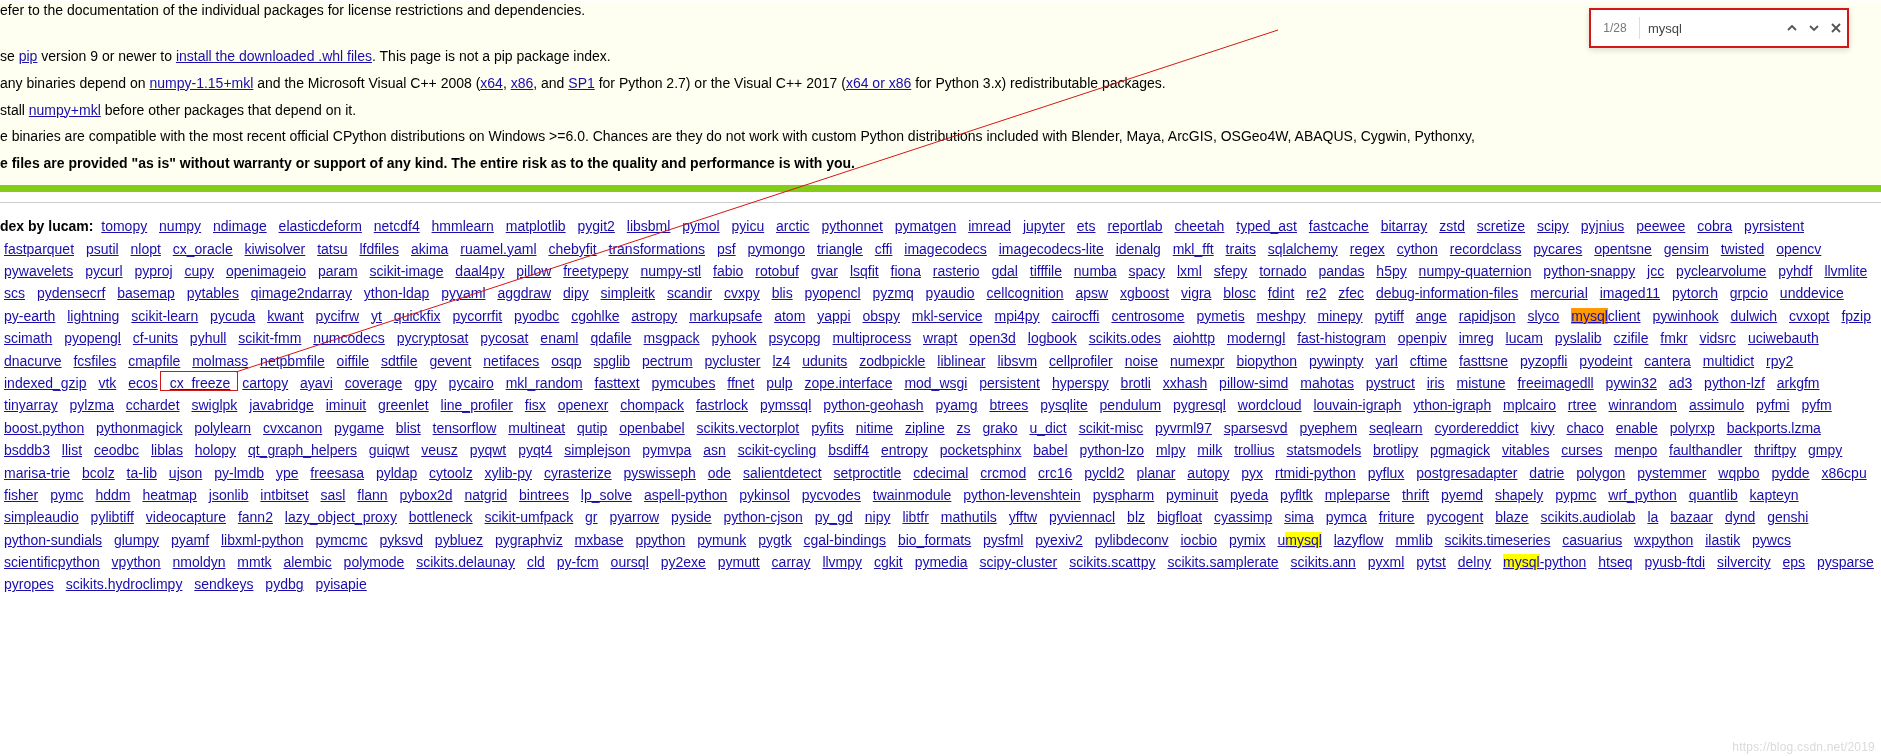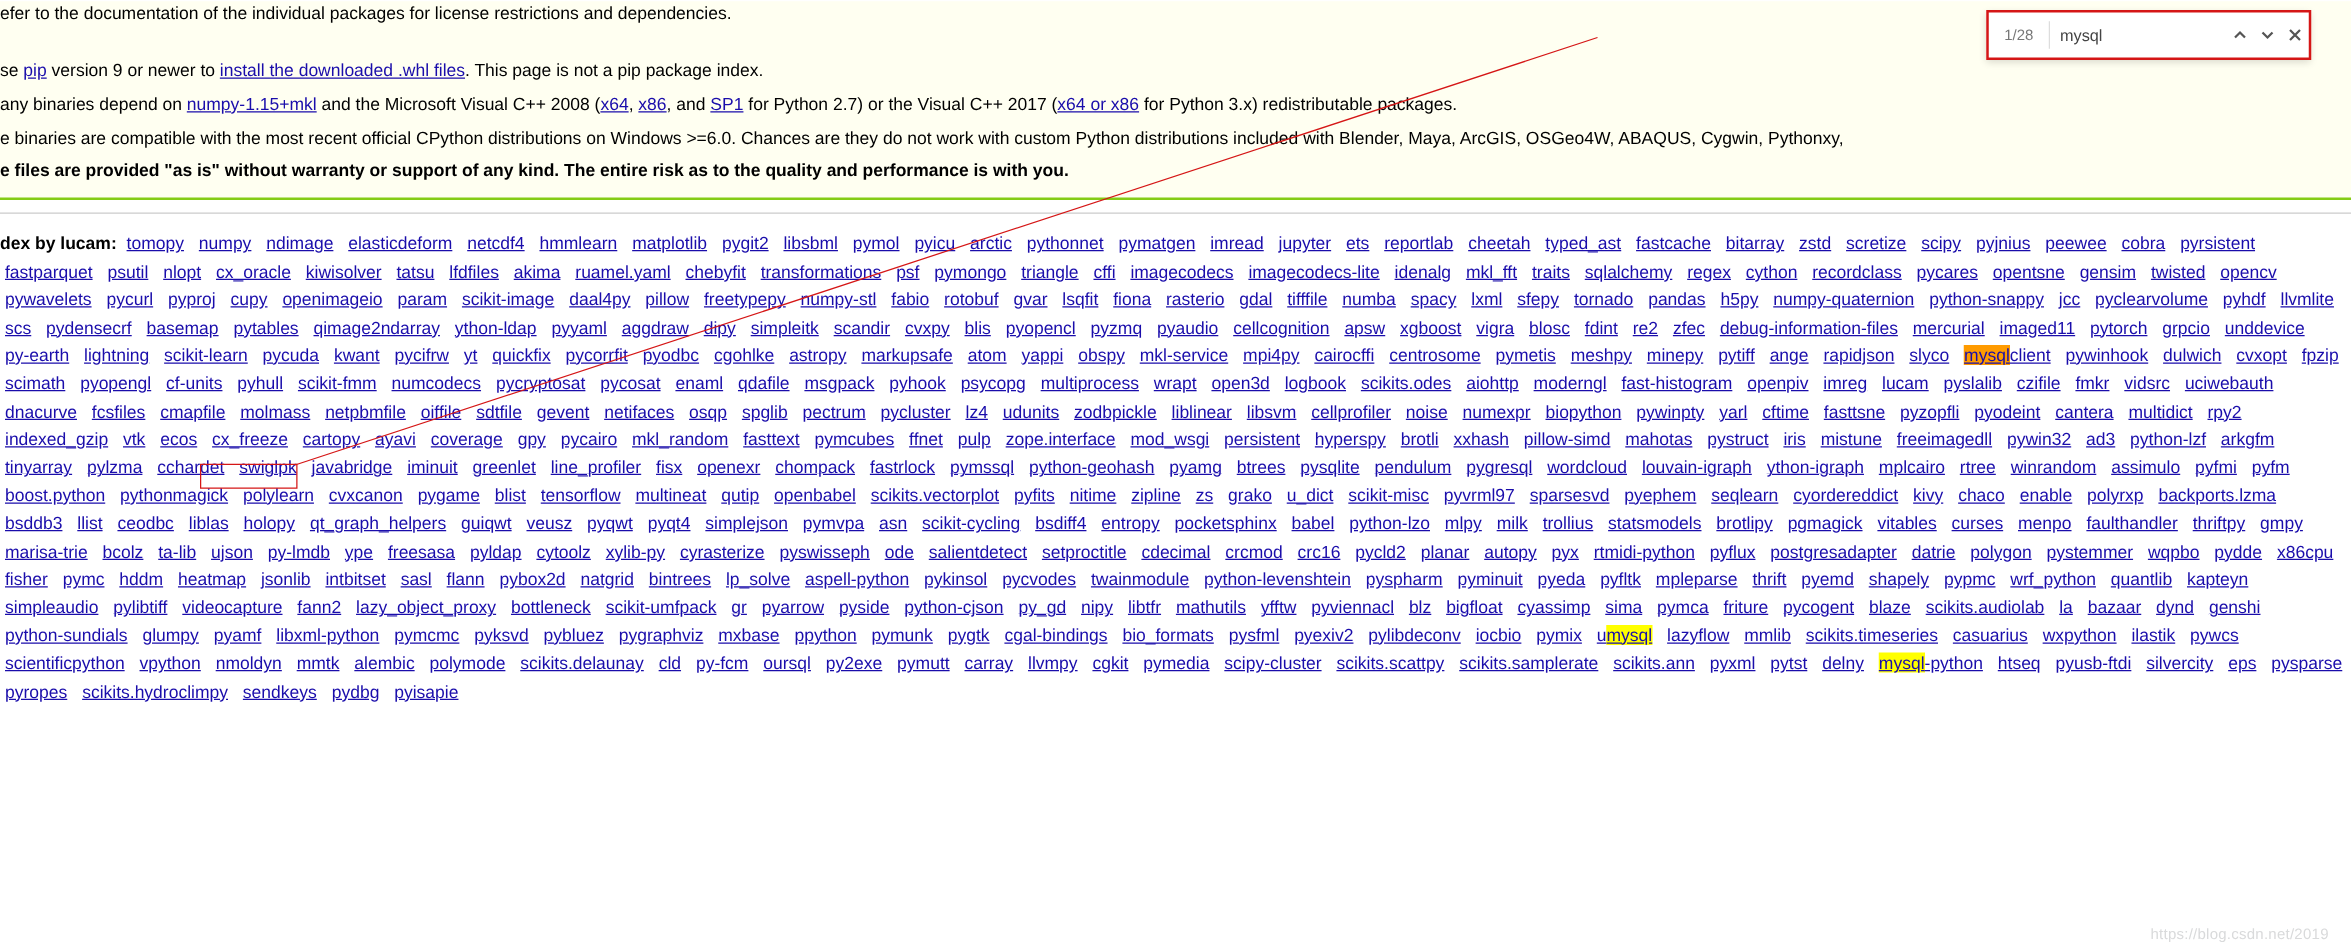--- a/index.html
+++ b/index.html
@@ -5,21 +5,21 @@
   body {
     margin: 0;
     font-family: Arial, Helvetica, sans-serif;
     font-size: 14px;
     color: #000;
     background: #fff;
     width: 1881px;
   }
   .top-warn {
     background: #fffff1;
-    border-bottom: 2px solid #84cc16;
+    border-bottom: 7px solid #84cc16;
     padding: 0 0 4px 0;
     margin: 0 0 6px 0;
     font-size: 14px;
     line-height: 1.35;
   }
   .para {
     margin: 1px 0 8px 0;
     line-height: 1.35;
   }
   a { color: #1a0dab; text-decoration: underline; }
@@ -95,21 +95,21 @@
     white-space: nowrap;
   }
   .hl {
     background: #ffff00;
   }
   .hlcur {
     background: #ff9b00;
   }
   .watermark {
     position: absolute;
-    right: 18px;
+    right: 6px;
     bottom: 2px;
     font-size: 12px;
     color: #d9dadb;
     letter-spacing: .2px;
   }
   .bold { font-weight: bold; }
 </style>
 </head>
 <body>
 
@@ -142,20 +142,23 @@
 <div class="top-warn">
   <div class="para">efer to the documentation of the individual packages for license restrictions and dependencies.</div>
   <div class="para">
     <br>
     <span>se </span><a href="#">pip</a><span> version 9 or newer to </span><a href="#">install the downloaded .whl files</a><span>. This page is not a pip package index.</span>
   </div>
   <div class="para">
     <span>any binaries depend on </span><a href="#">numpy-1.15+mkl</a><span> and the Microsoft Visual C++ 2008 (</span><a href="#">x64</a><span>, </span><a href="#">x86</a><span>, and </span><a href="#">SP1</a><span> for Python 2.7) or the Visual C++ 2017 (</span><a href="#">x64 or x86</a><span> for Python 3.x) redistributable packages.</span>
   </div>
   <div class="para">
+    <span>stall </span><a href="#">numpy+mkl</a><span> before other packages that depend on it.</span>
+  </div>
+  <div class="para">
     <span>e binaries are compatible with the most recent official CPython distributions on Windows &gt;=6.0. Chances are they do not work with custom Python distributions included with Blender, Maya, ArcGIS, OSGeo4W, ABAQUS, Cygwin, Pythonxy,</span><br>
   </div>
   <div class="para bold">e files are provided "as is" without warranty or support of any kind. The entire risk as to the quality and performance is with you.</div>
 </div>
 
 <hr>
 
 <div class="index-block">
   <span class="index-hdr">dex by lucam:</span>
   <span id="pkglist"><a href="#">tomopy</a> <a href="#">numpy</a> <a href="#">ndimage</a> <a href="#">elasticdeform</a> <a href="#">netcdf4</a> <a href="#">hmmlearn</a> <a href="#">matplotlib</a> <a href="#">pygit2</a> <a href="#">libsbml</a> <a href="#">pymol</a> <a href="#">pyicu</a> <a href="#">arctic</a> <a href="#">pythonnet</a> <a href="#">pymatgen</a> <a href="#">imread</a> <a href="#">jupyter</a> <a href="#">ets</a> <a href="#">reportlab</a> <a href="#">cheetah</a> <a href="#">typed_ast</a> <a href="#">fastcache</a> <a href="#">bitarray</a> <a href="#">zstd</a> <a href="#">scretize</a> <a href="#">scipy</a> <a href="#">pyjnius</a> <a href="#">peewee</a> <a href="#">cobra</a> <a href="#">pyrsistent</a> <a href="#">fastparquet</a> <a href="#">psutil</a> <a href="#">nlopt</a> <a href="#">cx_oracle</a> <a href="#">kiwisolver</a> <a href="#">tatsu</a> <a href="#">lfdfiles</a> <a href="#">akima</a> <a href="#">ruamel.yaml</a> <a href="#">chebyfit</a> <a href="#">transformations</a> <a href="#">psf</a> <a href="#">pymongo</a> <a href="#">triangle</a> <a href="#">cffi</a> <a href="#">imagecodecs</a> <a href="#">imagecodecs-lite</a> <a href="#">idenalg</a> <a href="#">mkl_fft</a> <a href="#">traits</a> <a href="#">sqlalchemy</a> <a href="#">regex</a> <a href="#">cython</a> <a href="#">recordclass</a> <a href="#">pycares</a> <a href="#">opentsne</a> <a href="#">gensim</a> <a href="#">twisted</a> <a href="#">opencv</a> <a href="#">pywavelets</a> <a href="#">pycurl</a> <a href="#">pyproj</a> <a href="#">cupy</a> <a href="#">openimageio</a> <a href="#">param</a> <a href="#">scikit-image</a> <a href="#">daal4py</a> <a href="#">pillow</a> <a href="#">freetypepy</a> <a href="#">numpy-stl</a> <a href="#">fabio</a> <a href="#">rotobuf</a> <a href="#">gvar</a> <a href="#">lsqfit</a> <a href="#">fiona</a> <a href="#">rasterio</a> <a href="#">gdal</a> <a href="#">tifffile</a> <a href="#">numba</a> <a href="#">spacy</a> <a href="#">lxml</a> <a href="#">sfepy</a> <a href="#">tornado</a> <a href="#">pandas</a> <a href="#">h5py</a> <a href="#">numpy-quaternion</a> <a href="#">python-snappy</a> <a href="#">jcc</a> <a href="#">pyclearvolume</a> <a href="#">pyhdf</a> <a href="#">llvmlite</a> <a href="#">scs</a> <a href="#">pydensecrf</a> <a href="#">basemap</a> <a href="#">pytables</a> <a href="#">qimage2ndarray</a> <a href="#">ython-ldap</a> <a href="#">pyyaml</a> <a href="#">aggdraw</a> <a href="#">dipy</a> <a href="#">simpleitk</a> <a href="#">scandir</a> <a href="#">cvxpy</a> <a href="#">blis</a> <a href="#">pyopencl</a> <a href="#">pyzmq</a> <a href="#">pyaudio</a> <a href="#">cellcognition</a> <a href="#">apsw</a> <a href="#">xgboost</a> <a href="#">vigra</a> <a href="#">blosc</a> <a href="#">fdint</a> <a href="#">re2</a> <a href="#">zfec</a> <a href="#">debug-information-files</a> <a href="#">mercurial</a> <a href="#">imaged11</a> <a href="#">pytorch</a> <a href="#">grpcio</a> <a href="#">unddevice</a> <a href="#">py-earth</a> <a href="#">lightning</a> <a href="#">scikit-learn</a> <a href="#">pycuda</a> <a href="#">kwant</a> <a href="#">pycifrw</a> <a href="#">yt</a> <a href="#">quickfix</a> <a href="#">pycorrfit</a> <a href="#">pyodbc</a> <a href="#">cgohlke</a> <a href="#">astropy</a> <a href="#">markupsafe</a> <a href="#">atom</a> <a href="#">yappi</a> <a href="#">obspy</a> <a href="#">mkl-service</a> <a href="#">mpi4py</a> <a href="#">cairocffi</a> <a href="#">centrosome</a> <a href="#">pymetis</a> <a href="#">meshpy</a> <a href="#">minepy</a> <a href="#">pytiff</a> <a href="#">ange</a> <a href="#">rapidjson</a> <a href="#">slyco</a> <a href="#"><span class="hlcur">mysql</span>client</a> <a href="#">pywinhook</a> <a href="#">dulwich</a> <a href="#">cvxopt</a> <a href="#">fpzip</a> <a href="#">scimath</a> <a href="#">pyopengl</a> <a href="#">cf-units</a> <a href="#">pyhull</a> <a href="#">scikit-fmm</a> <a href="#">numcodecs</a> <a href="#">pycryptosat</a> <a href="#">pycosat</a> <a href="#">enaml</a> <a href="#">qdafile</a> <a href="#">msgpack</a> <a href="#">pyhook</a> <a href="#">psycopg</a> <a href="#">multiprocess</a> <a href="#">wrapt</a> <a href="#">open3d</a> <a href="#">logbook</a> <a href="#">scikits.odes</a> <a href="#">aiohttp</a> <a href="#">moderngl</a> <a href="#">fast-histogram</a> <a href="#">openpiv</a> <a href="#">imreg</a> <a href="#">lucam</a> <a href="#">pyslalib</a> <a href="#">czifile</a> <a href="#">fmkr</a> <a href="#">vidsrc</a> <a href="#">uciwebauth</a> <a href="#">dnacurve</a> <a href="#">fcsfiles</a> <a href="#">cmapfile</a> <a href="#">molmass</a> <a href="#">netpbmfile</a> <a href="#">oiffile</a> <a href="#">sdtfile</a> <a href="#">gevent</a> <a href="#">netifaces</a> <a href="#">osqp</a> <a href="#">spglib</a> <a href="#">pectrum</a> <a href="#">pycluster</a> <a href="#">lz4</a> <a href="#">udunits</a> <a href="#">zodbpickle</a> <a href="#">liblinear</a> <a href="#">libsvm</a> <a href="#">cellprofiler</a> <a href="#">noise</a> <a href="#">numexpr</a> <a href="#">biopython</a> <a href="#">pywinpty</a> <a href="#">yarl</a> <a href="#">cftime</a> <a href="#">fasttsne</a> <a href="#">pyzopfli</a> <a href="#">pyodeint</a> <a href="#">cantera</a> <a href="#">multidict</a> <a href="#">rpy2</a> <a href="#">indexed_gzip</a> <a href="#">vtk</a> <a href="#">ecos</a> <a href="#">cx_freeze</a> <a href="#">cartopy</a> <a href="#">ayavi</a> <a href="#">coverage</a> <a href="#">gpy</a> <a href="#">pycairo</a> <a href="#">mkl_random</a> <a href="#">fasttext</a> <a href="#">pymcubes</a> <a href="#">ffnet</a> <a href="#">pulp</a> <a href="#">zope.interface</a> <a href="#">mod_wsgi</a> <a href="#">persistent</a> <a href="#">hyperspy</a> <a href="#">brotli</a> <a href="#">xxhash</a> <a href="#">pillow-simd</a> <a href="#">mahotas</a> <a href="#">pystruct</a> <a href="#">iris</a> <a href="#">mistune</a> <a href="#">freeimagedll</a> <a href="#">pywin32</a> <a href="#">ad3</a> <a href="#">python-lzf</a> <a href="#">arkgfm</a> <a href="#">tinyarray</a> <a href="#">pylzma</a> <a href="#">cchardet</a> <a href="#">swiglpk</a> <a href="#">javabridge</a> <a href="#">iminuit</a> <a href="#">greenlet</a> <a href="#">line_profiler</a> <a href="#">fisx</a> <a href="#">openexr</a> <a href="#">chompack</a> <a href="#">fastrlock</a> <a href="#">pymssql</a> <a href="#">python-geohash</a> <a href="#">pyamg</a> <a href="#">btrees</a> <a href="#">pysqlite</a> <a href="#">pendulum</a> <a href="#">pygresql</a> <a href="#">wordcloud</a> <a href="#">louvain-igraph</a> <a href="#">ython-igraph</a> <a href="#">mplcairo</a> <a href="#">rtree</a> <a href="#">winrandom</a> <a href="#">assimulo</a> <a href="#">pyfmi</a> <a href="#">pyfm</a> <a href="#">boost.python</a> <a href="#">pythonmagick</a> <a href="#">polylearn</a> <a href="#">cvxcanon</a> <a href="#">pygame</a> <a href="#">blist</a> <a href="#">tensorflow</a> <a href="#">multineat</a> <a href="#">qutip</a> <a href="#">openbabel</a> <a href="#">scikits.vectorplot</a> <a href="#">pyfits</a> <a href="#">nitime</a> <a href="#">zipline</a> <a href="#">zs</a> <a href="#">grako</a> <a href="#">u_dict</a> <a href="#">scikit-misc</a> <a href="#">pyvrml97</a> <a href="#">sparsesvd</a> <a href="#">pyephem</a> <a href="#">seqlearn</a> <a href="#">cyordereddict</a> <a href="#">kivy</a> <a href="#">chaco</a> <a href="#">enable</a> <a href="#">polyrxp</a> <a href="#">backports.lzma</a> <a href="#">bsddb3</a> <a href="#">llist</a> <a href="#">ceodbc</a> <a href="#">liblas</a> <a href="#">holopy</a> <a href="#">qt_graph_helpers</a> <a href="#">guiqwt</a> <a href="#">veusz</a> <a href="#">pyqwt</a> <a href="#">pyqt4</a> <a href="#">simplejson</a> <a href="#">pymvpa</a> <a href="#">asn</a> <a href="#">scikit-cycling</a> <a href="#">bsdiff4</a> <a href="#">entropy</a> <a href="#">pocketsphinx</a> <a href="#">babel</a> <a href="#">python-lzo</a> <a href="#">mlpy</a> <a href="#">milk</a> <a href="#">trollius</a> <a href="#">statsmodels</a> <a href="#">brotlipy</a> <a href="#">pgmagick</a> <a href="#">vitables</a> <a href="#">curses</a> <a href="#">menpo</a> <a href="#">faulthandler</a> <a href="#">thriftpy</a> <a href="#">gmpy</a> <a href="#">marisa-trie</a> <a href="#">bcolz</a> <a href="#">ta-lib</a> <a href="#">ujson</a> <a href="#">py-lmdb</a> <a href="#">ype</a> <a href="#">freesasa</a> <a href="#">pyldap</a> <a href="#">cytoolz</a> <a href="#">xylib-py</a> <a href="#">cyrasterize</a> <a href="#">pyswisseph</a> <a href="#">ode</a> <a href="#">salientdetect</a> <a href="#">setproctitle</a> <a href="#">cdecimal</a> <a href="#">crcmod</a> <a href="#">crc16</a> <a href="#">pycld2</a> <a href="#">planar</a> <a href="#">autopy</a> <a href="#">pyx</a> <a href="#">rtmidi-python</a> <a href="#">pyflux</a> <a href="#">postgresadapter</a> <a href="#">datrie</a> <a href="#">polygon</a> <a href="#">pystemmer</a> <a href="#">wqpbo</a> <a href="#">pydde</a> <a href="#">x86cpu</a> <a href="#">fisher</a> <a href="#">pymc</a> <a href="#">hddm</a> <a href="#">heatmap</a> <a href="#">jsonlib</a> <a href="#">intbitset</a> <a href="#">sasl</a> <a href="#">flann</a> <a href="#">pybox2d</a> <a href="#">natgrid</a> <a href="#">bintrees</a> <a href="#">lp_solve</a> <a href="#">aspell-python</a> <a href="#">pykinsol</a> <a href="#">pycvodes</a> <a href="#">twainmodule</a> <a href="#">python-levenshtein</a> <a href="#">pyspharm</a> <a href="#">pyminuit</a> <a href="#">pyeda</a> <a href="#">pyfltk</a> <a href="#">mpleparse</a> <a href="#">thrift</a> <a href="#">pyemd</a> <a href="#">shapely</a> <a href="#">pypmc</a> <a href="#">wrf_python</a> <a href="#">quantlib</a> <a href="#">kapteyn</a> <a href="#">simpleaudio</a> <a href="#">pylibtiff</a> <a href="#">videocapture</a> <a href="#">fann2</a> <a href="#">lazy_object_proxy</a> <a href="#">bottleneck</a> <a href="#">scikit-umfpack</a> <a href="#">gr</a> <a href="#">pyarrow</a> <a href="#">pyside</a> <a href="#">python-cjson</a> <a href="#">py_gd</a> <a href="#">nipy</a> <a href="#">libtfr</a> <a href="#">mathutils</a> <a href="#">yfftw</a> <a href="#">pyviennacl</a> <a href="#">blz</a> <a href="#">bigfloat</a> <a href="#">cyassimp</a> <a href="#">sima</a> <a href="#">pymca</a> <a href="#">friture</a> <a href="#">pycogent</a> <a href="#">blaze</a> <a href="#">scikits.audiolab</a> <a href="#">la</a> <a href="#">bazaar</a> <a href="#">dynd</a> <a href="#">genshi</a> <a href="#">python-sundials</a> <a href="#">glumpy</a> <a href="#">pyamf</a> <a href="#">libxml-python</a> <a href="#">pymcmc</a> <a href="#">pyksvd</a> <a href="#">pybluez</a> <a href="#">pygraphviz</a> <a href="#">mxbase</a> <a href="#">ppython</a> <a href="#">pymunk</a> <a href="#">pygtk</a> <a href="#">cgal-bindings</a> <a href="#">bio_formats</a> <a href="#">pysfml</a> <a href="#">pyexiv2</a> <a href="#">pylibdeconv</a> <a href="#">iocbio</a> <a href="#">pymix</a> <a href="#">u<span class="hl">mysql</span></a> <a href="#">lazyflow</a> <a href="#">mmlib</a> <a href="#">scikits.timeseries</a> <a href="#">casuarius</a> <a href="#">wxpython</a> <a href="#">ilastik</a> <a href="#">pywcs</a> <a href="#">scientificpython</a> <a href="#">vpython</a> <a href="#">nmoldyn</a> <a href="#">mmtk</a> <a href="#">alembic</a> <a href="#">polymode</a> <a href="#">scikits.delaunay</a> <a href="#">cld</a> <a href="#">py-fcm</a> <a href="#">oursql</a> <a href="#">py2exe</a> <a href="#">pymutt</a> <a href="#">carray</a> <a href="#">llvmpy</a> <a href="#">cgkit</a> <a href="#">pymedia</a> <a href="#">scipy-cluster</a> <a href="#">scikits.scattpy</a> <a href="#">scikits.samplerate</a> <a href="#">scikits.ann</a> <a href="#">pyxml</a> <a href="#">pytst</a> <a href="#">delny</a> <a href="#"><span class="hl">mysql</span>-python</a> <a href="#">htseq</a> <a href="#">pyusb-ftdi</a> <a href="#">silvercity</a> <a href="#">eps</a> <a href="#">pysparse</a> <a href="#">pyropes</a> <a href="#">scikits.hydroclimpy</a> <a href="#">sendkeys</a> <a href="#">pydbg</a> <a href="#">pyisapie</a> </span>

